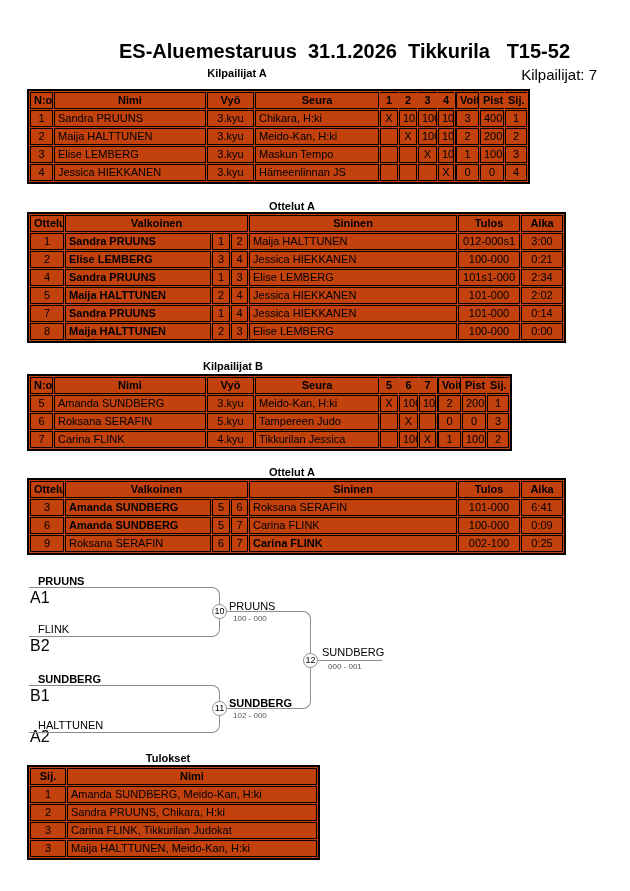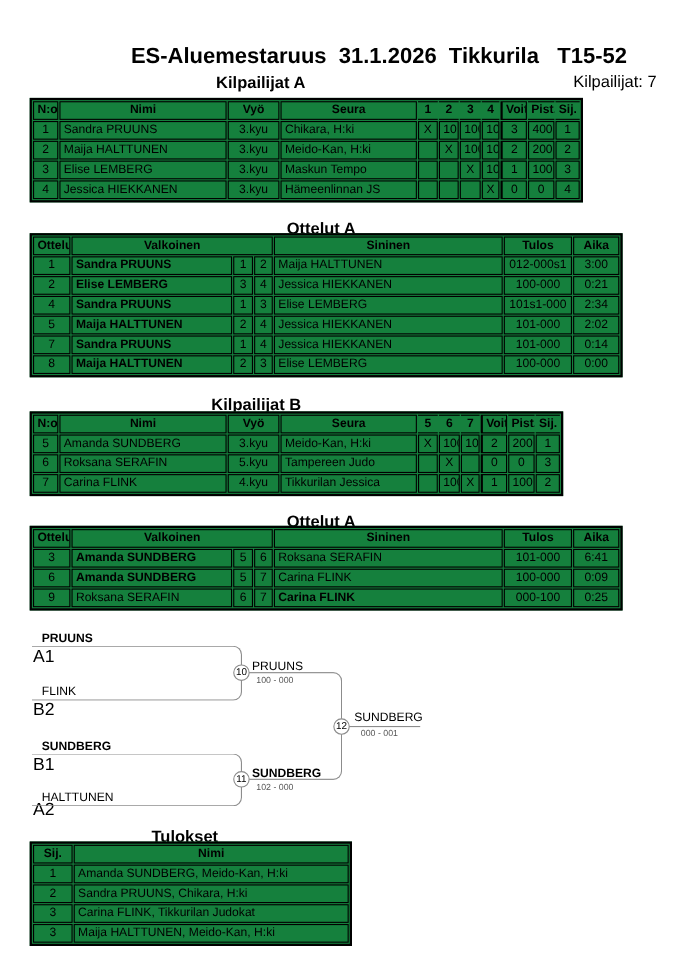--- a/index.html
+++ b/index.html
@@ -7,36 +7,36 @@
     width:630px; height:891px; position:relative; background:#fff;
     font-family:"Liberation Sans", sans-serif; color:#000; overflow:hidden;
   }
   .abs { position:absolute; }
   .page-title {
     top:40px; left:0; width:570px; text-align:right;
     font-size:20px; font-weight:bold; white-space:pre;
   }
   .competitors-note { top:66px; right:33px; font-size:15px; }
   .section-heading {
-    width:300px; text-align:center; font-size:15px; font-weight:bold;
+    width:300px; text-align:center; font-size:11px; font-weight:bold;
   }
   .h-kilpa { top:67px; left:87px; }
   .h-ott1  { top:200px; left:142px; }
   .h-kilpb { top:360px; left:83px; }
   .h-ott2  { top:466px; left:142px; }
   .h-tulok { top:752px; left:18px; }
   .t-kilpa { top:89px;  left:27px; }
   .t-ott1  { top:212px; left:27px; }
   .t-kilpb { top:374px; left:27px; }
   .t-ott2  { top:478px; left:27px; }
   .t-tulok { top:765px; left:27px; }
 
   table {
     border-collapse:separate; border-spacing:1px;
-    border:2px solid #000; table-layout:fixed; background:#15803d;
+    border:2px solid #000; table-layout:fixed; background:#c2410c;
   }
   th, td {
     border:1px solid #000; font-size:11px; padding:0 3px;
     height:15px; line-height:15px; overflow:hidden; white-space:nowrap;
   }
   th { font-weight:bold; text-align:center; }
   td.a-l { text-align:left; } td.a-c { text-align:center; }
   td.b { font-weight:bold; }
   .thick { border-left-width:2px !important; }
   .nb { border-left:none; border-right:none; }
@@ -345,21 +345,21 @@
           <td class="a-l">Carina FLINK</td>
           <td class="a-c">100-000</td>
           <td class="a-c">0:09</td>
         </tr>
         <tr>
           <td class="a-c">9</td>
           <td class="a-l">Roksana SERAFIN</td>
           <td class="a-c">6</td>
           <td class="a-c">7</td>
           <td class="a-l b">Carina FLINK</td>
-          <td class="a-c">000-100</td>
+          <td class="a-c">002-100</td>
           <td class="a-c">0:25</td>
         </tr>
       </tbody>
     </table>
 </div>
 
 <div>
 
   <div class="abs slot-name bold" style="left:38px;top:575px">PRUUNS</div>
   <div class="abs seed-tag" style="left:30px;top:589px">A1</div>

